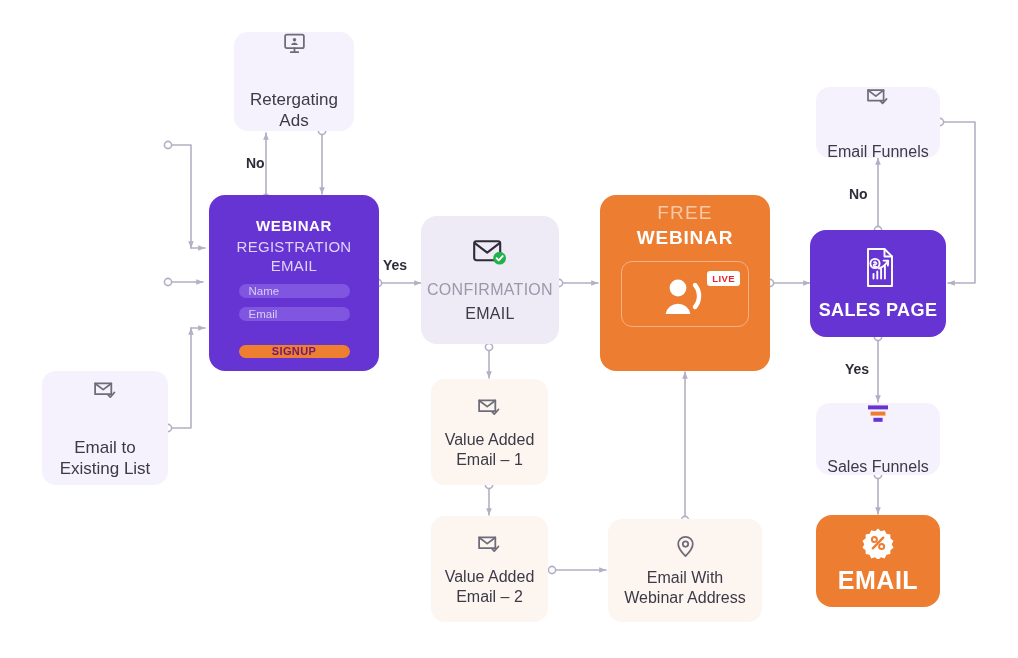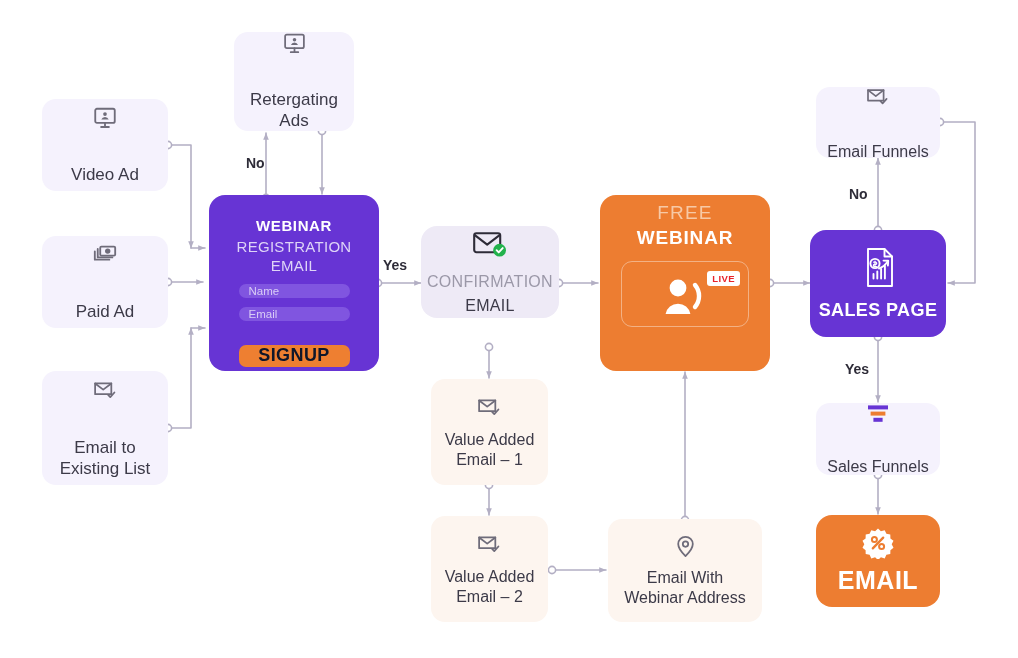--- a/index.html
+++ b/index.html
@@ -123,22 +123,22 @@
     padding-left: 10px;
     margin-top: 9px;
     text-align: left;
   }
   #n-reg .signup {
     box-sizing: border-box;
     width: 111px;
     height: 27px;
     border-radius: 7px;
     background: #ee7f31;
-    color: #0f172a;
-    font-size: 18px;
+    color: #701a75;
+    font-size: 11px;
     font-weight: 600;
     letter-spacing: .4px;
     display: flex;
     align-items: center;
     justify-content: center;
     margin-top: 24px;
   }
 
   
   #n-webinar { justify-content: flex-start; padding-top: 6px; }
@@ -270,44 +270,21 @@
       <path d="M878,478 L878,514" marker-end="url(#ah)"></path>
       <circle cx="878" cy="475" r="3.6" fill="#ffffff"></circle>
     </g>
   </svg>
 
   <div class="edge-label" style="left:246px; top:155px;">No</div>
   <div class="edge-label" style="left:383px; top:257px;">Yes</div>
   <div class="edge-label" style="left:849px; top:186px;">No</div>
   <div class="edge-label" style="left:845px; top:361px;">Yes</div>
 
-  <div class="node v-lav" id="n-video" style="left:42px; top:99px; width:126px; height:92px;">
-    <span class="icon">
-      <svg width="26" height="26" viewBox="0 0 24 24" fill="none" stroke="#6f6c7a" stroke-width="1.7" stroke-linecap="round" stroke-linejoin="round">
-        <rect x="3" y="3.5" width="18" height="13" rx="1.6"></rect>
-        <circle cx="12" cy="8.4" r="1.7" fill="#6f6c7a" stroke="none"></circle>
-        <path d="M8.6,13.4 a3.6,3.6 0 0 1 6.8,0 z" fill="#6f6c7a" stroke="none"></path>
-        <path d="M12,16.5 L12,20"></path>
-        <path d="M8.4,20.3 L15.6,20.3"></path>
-      </svg>
-    </span>
-    <span class="lbl">Video Ad</span>
-  </div>
-
-  <div class="node v-lav" id="n-paid" style="left:42px; top:236px; width:126px; height:92px;">
-    <span class="icon">
-      <svg width="26" height="26" viewBox="0 0 24 24" fill="none" stroke="#6f6c7a" stroke-width="1.7" stroke-linecap="round" stroke-linejoin="round">
-        <path d="M2.6,8.6 L2.6,16.3 L16,16.3"></path>
-        <path d="M5.3,6.4 L5.3,14.2 L18.8,14.2"></path>
-        <rect x="7.6" y="4.2" width="13.8" height="8.4" rx="1.1"></rect>
-        <circle cx="14.5" cy="8.4" r="2.5" fill="#6f6c7a" stroke="none"></circle>
-      </svg>
-    </span>
-    <span class="lbl">Paid Ad</span>
-  </div>
+
 
   <div class="node v-lav" id="n-existing" style="left:42px; top:371px; width:126px; height:114px;">
     <span class="icon">
       <svg width="27" height="27" viewBox="0 0 26 24" fill="none" stroke="#6f6c7a" stroke-width="1.7" stroke-linecap="round" stroke-linejoin="round">
         <path d="M3,5.2 L18.6,5.2 L18.6,15.6 L3,15.6 Z"></path>
         <path d="M3,5.2 L10.8,11.2 L18.6,5.2"></path>
         <path d="M15.5,16.2 L17.6,18.4 L21.6,13.9"></path>
       </svg>
     </span>
     <span class="lbl">Email to
@@ -329,21 +306,21 @@
   </div>
 
   <div class="node v-purple" id="n-reg" style="left:209px; top:195px; width:170px; height:176px;">
     <span class="rt1">WEBINAR</span>
     <span class="rt2">REGISTRATION EMAIL</span>
     <div class="field">Name</div>
     <div class="field">Email</div>
     <div class="signup">SIGNUP</div>
   </div>
 
-  <div class="node v-conf" id="n-conf" style="left:421px; top:226px; width:138px; height:92px;">
+  <div class="node v-conf" id="n-conf" style="left:421px; top:216px; width:138px; height:128px;">
     <span class="icon">
       <svg width="40" height="32" viewBox="0 0 40 32" fill="none">
         <g stroke="#2e2c38" stroke-width="2.1" stroke-linecap="round" stroke-linejoin="round" fill="none">
           <rect x="4.2" y="5.2" width="26" height="19" rx="2.2"></rect>
           <path d="M4.8,7.2 L17.2,16.6 L29.6,7.2"></path>
         </g>
         <circle cx="29.6" cy="22.2" r="6.4" fill="#22b24c"></circle>
         <path d="M26.6,22.2 L28.7,24.4 L32.7,20.1" stroke="#ffffff" stroke-width="1.9" fill="none" stroke-linecap="round" stroke-linejoin="round"></path>
       </svg>
     </span>

